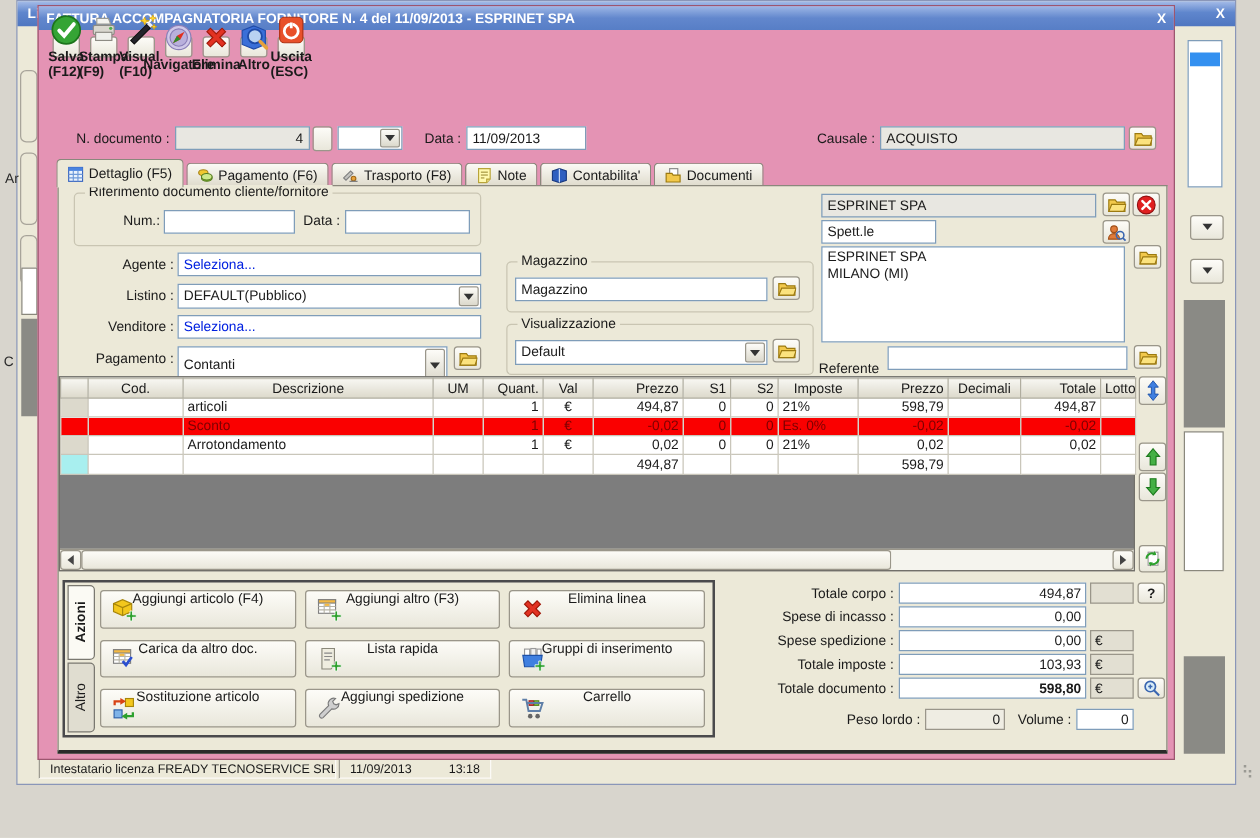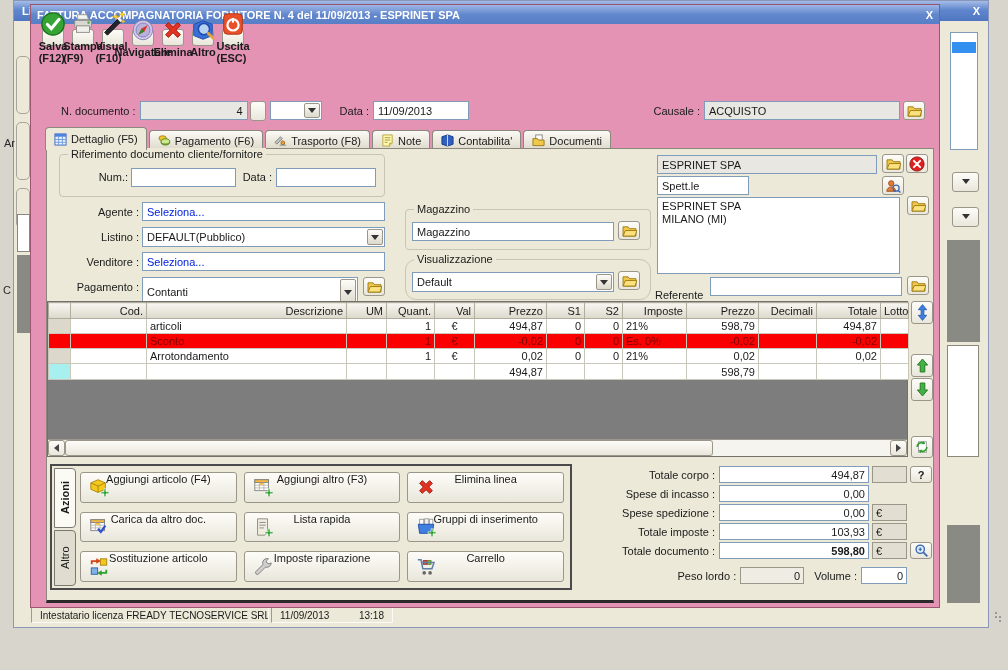--- a/index.html
+++ b/index.html
@@ -85,21 +85,21 @@
   .link { color:#0020e0; }
 
   .sqbtn { position:absolute; width:22px; height:19px; display:flex; align-items:center; justify-content:center; }
   .addr { position:absolute; background:#fff; border:1px solid #7f9db9; padding:2px 4px; line-height:13px; }
 
   
   .gridarea { position:absolute; left:0; top:152px; width:861px; height:156px;
               border:1px solid #72706a; background:#7d7d7d; display:flex; flex-direction:column; }
   table.grid { border-collapse:collapse; table-layout:fixed; width:859px; background:#fff; }
   .grid th { height:16px; background:linear-gradient(#f7f6f1,#dcd9cb); border:1px solid #b0ad9f;
-             font-weight:normal; padding:0 3px; text-align:right; overflow:hidden; }
+             font-weight:normal; padding:0 3px; text-align:center; overflow:hidden; }
   .grid td { height:15px; border:1px solid #c9c6ba; padding:0 3px; overflow:hidden; white-space:nowrap; background:#fff; }
   .grid td.sel { background:#dcd9cc; }
   .grid tr.hl td { background:#fa0000; color:#7d0000; }
   .grid tr.hl td.sel { background:#fa0000; }
   .grid tr.tot td { height:16px; }
   .grid tr.tot td.sel { background:#a8efef; }
   .a-r { text-align:right; } .a-c { text-align:center; }
   th.a-r { text-align:right; }
 
   .greyfill { flex:1; }
@@ -397,21 +397,21 @@
         <span class="inp" style="position:absolute;left:6px;top:12px;width:202px;">Magazzino</span>
         <span class="sqbtn btn3d" style="left:212px;top:11px;">
             <span class="icon">
               <svg viewBox="0 0 16 13" width="15" height="12">
                 <path d="M1 2h5.5L8 4h7v8H1z" fill="#f2c84b" stroke="#9c7a10"></path>
                 <path d="M3.5 6H16l-2 6H1z" fill="#fbe27e" stroke="#9c7a10"></path>
               </svg>
             </span>
           </span>
       </div>
-      <div class="fs" style="left:358px;top:110px;width:246px;height:41px;border-radius:11px;">
+      <div class="fs" style="left:358px;top:110px;width:246px;height:41px;">
         <span class="lg">Visualizzazione</span>
         <span class="inp combo" style="position:absolute;left:6px;top:12px;width:202px;height:20px;">
             <span>Default</span>
             <span class="arrowbtn">
               <span class="tri-down"></span>
             </span>
           </span>
         <span class="sqbtn btn3d" style="left:212px;top:11px;">
             <span class="icon">
               <svg viewBox="0 0 16 13" width="15" height="12">
@@ -700,21 +700,21 @@
                 </svg>
               </span>
               <span>Sostituzione articolo</span>
             </span>
           <span class="act-btn btn3d">
               <span class="aicon">
                 <svg viewBox="0 0 22 22" width="20" height="20">
                   <path d="M20 6.5a4.8 4.8 0 0 1-6.3 4.6L6 18.8a2 2 0 0 1-2.8-2.8l7.7-7.7A4.8 4.8 0 0 1 17 2l-2.5 2.5.9 2.1 2.1.9z" fill="#cfcfcf" stroke="#7a7a7a"></path>
                 </svg>
               </span>
-              <span>Imposte riparazione</span>
+              <span>Aggiungi spedizione</span>
             </span>
           <span class="act-btn btn3d">
               <span class="aicon">
                 <svg viewBox="0 0 22 22" width="20" height="20">
                   <rect x="8" y="4" width="4" height="4" fill="#e05050" stroke="#a02020"></rect>
                   <rect x="12.5" y="4" width="4" height="4" fill="#8cc63f" stroke="#55801a"></rect>
                   <path d="M2 3h3.5l2 10h10l2.3-7H6" fill="none" stroke="#5f7fa8" stroke-width="1.7"></path>
                   <circle cx="9" cy="17.5" r="2" fill="#666"></circle>
                   <circle cx="15.5" cy="17.5" r="2" fill="#666"></circle>
                 </svg>

